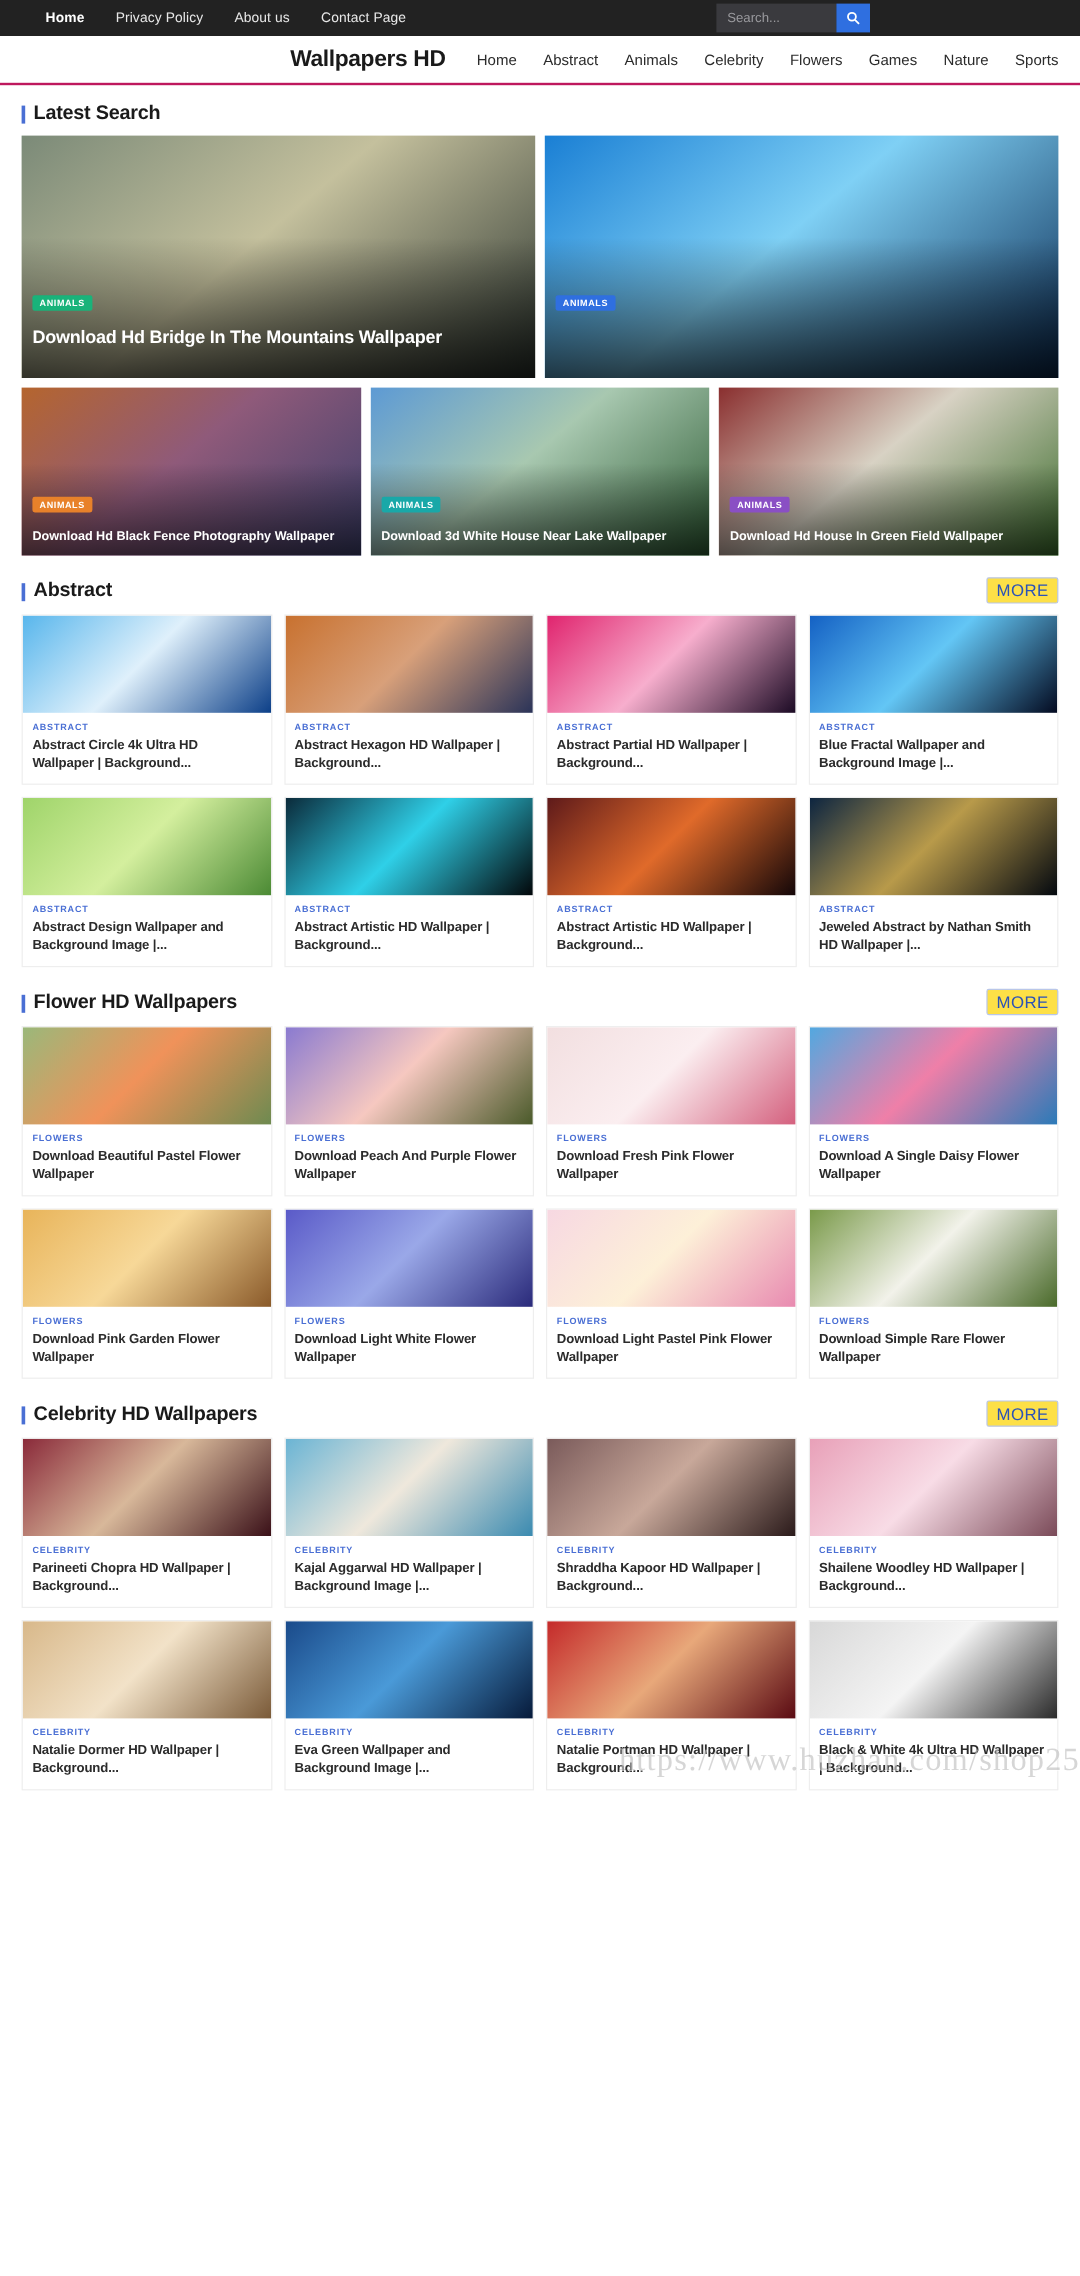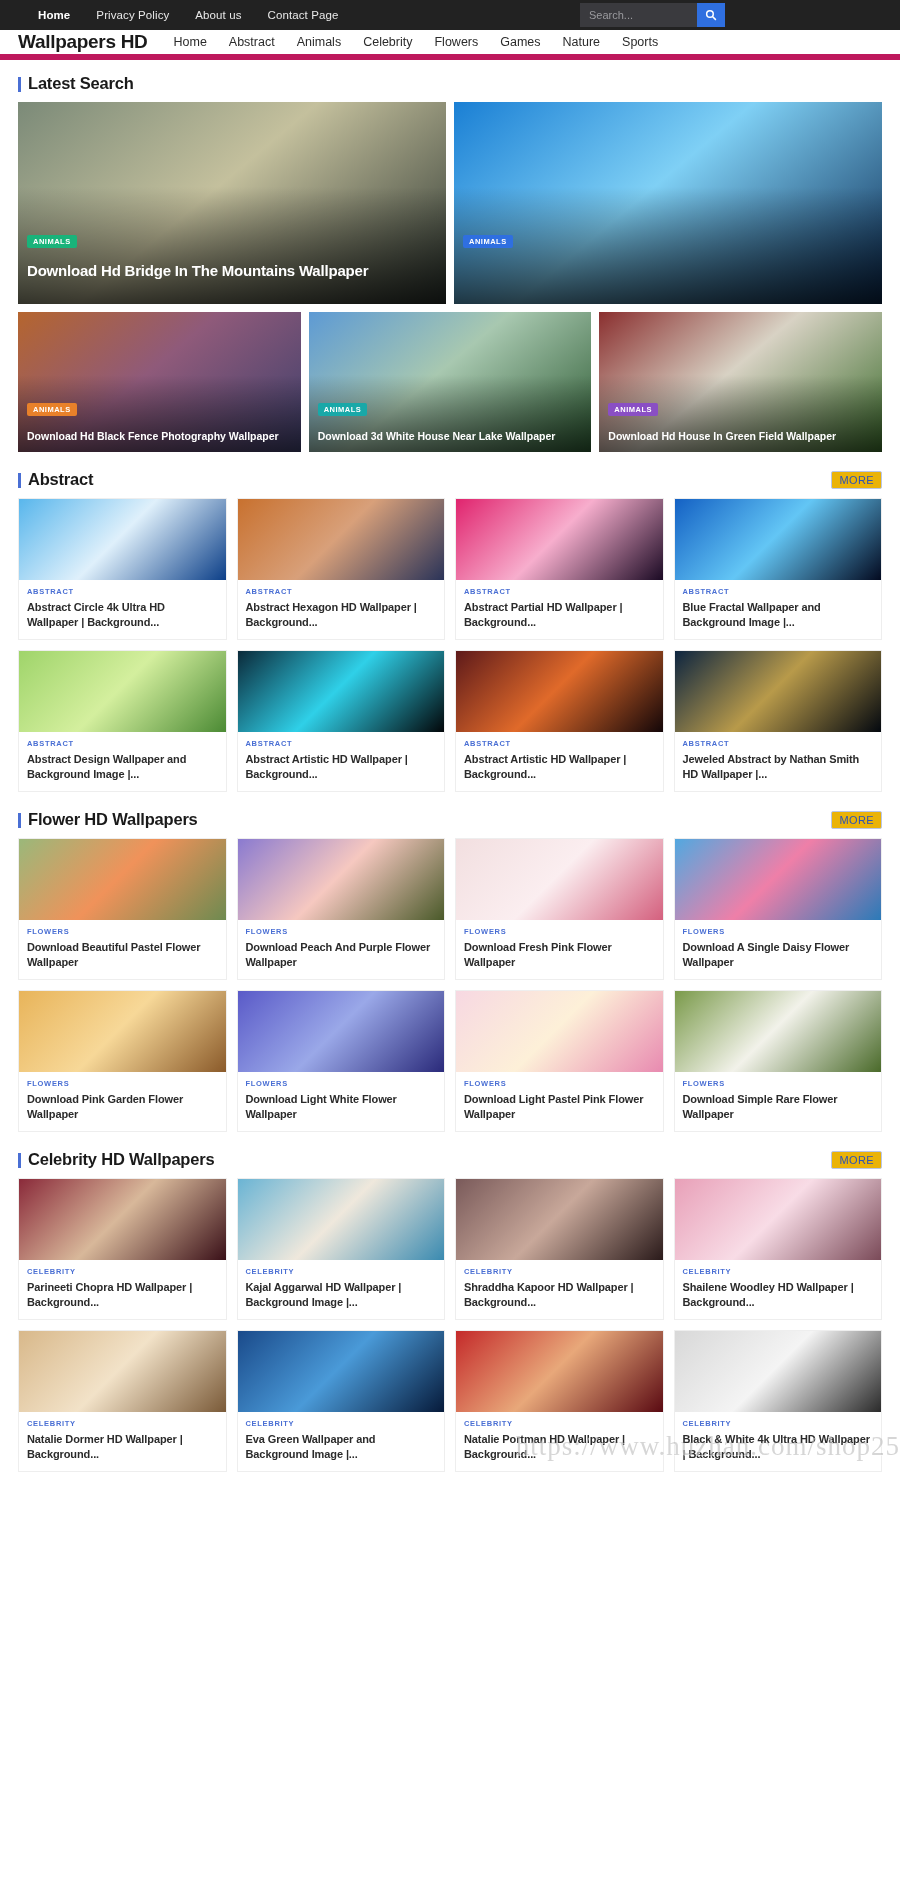--- a/index.html
+++ b/index.html
@@ -17,35 +17,35 @@
   }
   .topbar .tnav { display:flex; gap:26px; margin-left:20px; }
   .topbar .tnav a {
     color:#e8e8e8; font-size:11.5px; text-decoration:none; letter-spacing:.1px;
   }
   .topbar .tnav a.active { color:#ffffff; font-weight:700; }
   .searchwrap {
     position:absolute; right:175px; top:3px; display:flex; height:24px;
   }
   .searchwrap input {
-    width:117px; height:24px; background:#3a3a3e; border:none; outline:none;
+    width:100px; height:24px; background:#3a3a3e; border:none; outline:none;
     color:#cfcfcf; font-size:11px; padding:0 9px;
     font-family:"Liberation Sans", sans-serif;
   }
   .searchwrap input::placeholder { color:#9a9a9e; }
   .searchbtn {
     width:28px; height:24px; background:#2f6fe0; border:none; cursor:pointer;
     display:flex; align-items:center; justify-content:center;
   }
   .searchbtn svg { width:12px; height:12px; }
 
   
   .masthead {
-    height:30px; background:#fff; border-bottom:6px solid #be185d;
-    display:flex; align-items:center; padding:0 18px;
+    height:41px; background:#fff; border-bottom:2px solid #be185d;
+    display:flex; align-items:center; padding:0 18px;justify-content:flex-end;
   }
   .brand {
     font-size:19px; font-weight:700; color:#1a1a1a; letter-spacing:-.3px;
     margin-right:26px;
   }
   .mainnav { display:flex; gap:22px; }
   .mainnav a {
     font-size:12.5px; color:#2b2b2b; text-decoration:none; font-weight:500;
   }
 
@@ -57,21 +57,21 @@
   }
   .sect-title {
     font-size:16.5px; font-weight:700; color:#1a1a1a;
     padding-left:10px; position:relative; letter-spacing:-.2px;
   }
   .sect-title:before {
     content:""; position:absolute; left:0; top:3px;
     width:3px; height:15px; background:#4a6fd4;
   }
   .more-btn {
-    font-size:11px; color:#2b52b8; border:1px solid #b9c6e8; background:#eab308;
+    font-size:14px; color:#2b52b8; border:1px solid #b9c6e8; background:#fde047;
     padding:2px 7px; border-radius:2px; letter-spacing:.4px; cursor:pointer;
     font-family:"Liberation Sans", sans-serif;
     margin-left:44px;
   }
 
   
   .hero-row { display:flex; gap:8px; }
   .hero-card {
     position:relative; height:202px; overflow:hidden; flex:1;
   }

